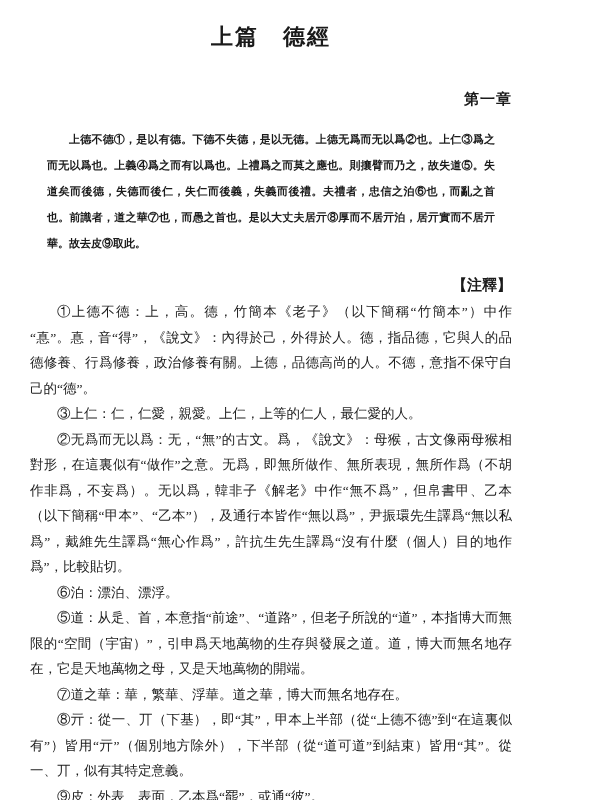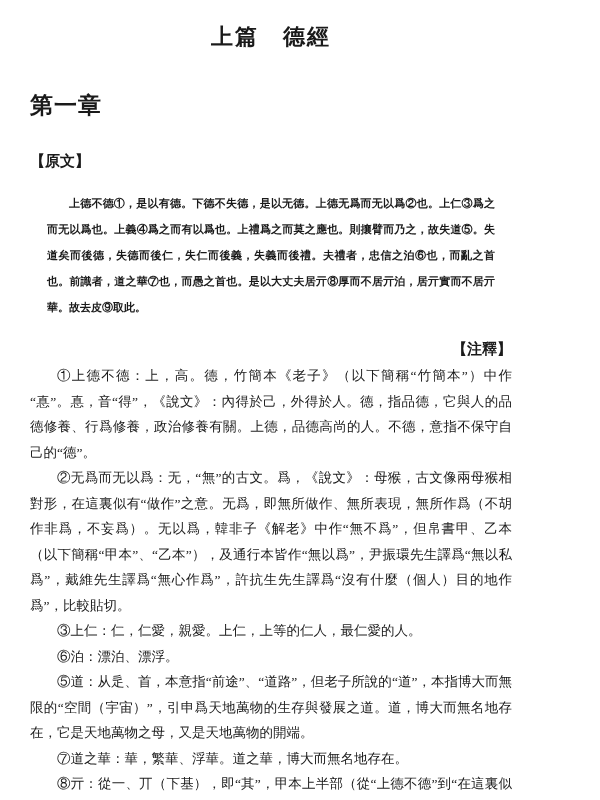--- a/index.html
+++ b/index.html
@@ -21,22 +21,22 @@
     padding: 14px 30px 10px 30px;
   }
   .book-title {
     text-align: center;
     font-size: 22px;
     font-weight: bold;
     letter-spacing: 2px;
     margin: 8px 0 0 0;
   }
   .chapter-title {
-    text-align: left;
-    font-size: 23px;
+    text-align: right;
+    font-size: 15px;
     font-weight: bold;
     letter-spacing: 1px;
     margin: 38px 0 0 0;
   }
   .section {
     margin-top: 0;
   }
   .section-heading {
     font-size: 15px;
     font-weight: bold;
@@ -64,29 +64,28 @@
 </head>
 <body>
 
 <div class="page">
 
   <h1 class="book-title">上篇　德經</h1>
 
   <h2 class="chapter-title">第一章</h2>
 
   <div class="section section-original">
-    <div class="section-heading">【原文】</div>
     <p class="body-para">上德不德①，是以有德。下德不失德，是以无德。上德无爲而无以爲②也。上仁③爲之而无以爲也。上義④爲之而有以爲也。上禮爲之而莫之應也。則攘臂而乃之，故失道⑤。失道矣而後德，失德而後仁，失仁而後義，失義而後禮。夫禮者，忠信之泊⑥也，而亂之首也。前識者，道之華⑦也，而愚之首也。是以大丈夫居亓⑧厚而不居亓泊，居亓實而不居亓華。故去皮⑨取此。</p>
   </div>
 
   <div class="section section-notes">
     <div class="section-heading">【注釋】</div>
     <p class="note-para">①上德不德：上，高。德，竹簡本《老子》（以下簡稱“竹簡本”）中作“惪”。惪，音“得”，《說文》：內得於己，外得於人。德，指品德，它與人的品德修養、行爲修養，政治修養有關。上德，品德高尚的人。不德，意指不保守自己的“德”。</p>
+    <p class="note-para">③上仁：仁，仁愛，親愛。上仁，上等的仁人，最仁愛的人。</p>
     <p class="note-para">②无爲而无以爲：无，“無”的古文。爲，《說文》：母猴，古文像兩母猴相對形，在這裏似有“做作”之意。无爲，即無所做作、無所表現，無所作爲（不胡作非爲，不妄爲）。无以爲，韓非子《解老》中作“無不爲”，但帛書甲、乙本（以下簡稱“甲本”、“乙本”），及通行本皆作“無以爲”，尹振環先生譯爲“無以私爲”，戴維先生譯爲“無心作爲”，許抗生先生譯爲“沒有什麼（個人）目的地作爲”，比較貼切。</p>
-    <p class="note-para">③上仁：仁，仁愛，親愛。上仁，上等的仁人，最仁愛的人。</p>
     <p class="note-para">⑥泊：漂泊、漂浮。</p>
     <p class="note-para">⑤道：从辵、首，本意指“前途”、“道路”，但老子所說的“道”，本指博大而無限的“空間（宇宙）”，引申爲天地萬物的生存與發展之道。道，博大而無名地存在，它是天地萬物之母，又是天地萬物的開端。</p>
     <p class="note-para">⑦道之華：華，繁華、浮華。道之華，博大而無名地存在。</p>
     <p class="note-para">⑧亓：從一、丌（下基），即“其”，甲本上半部（從“上德不德”到“在這裏似有”）皆用“亓”（個別地方除外），下半部（從“道可道”到結束）皆用“其”。從一、丌，似有其特定意義。</p>
     <p class="note-para">⑨皮：外表、表面，乙本爲“罷”，或通“彼”。</p>
   </div>
 
 </div>
 
 </body></html>

